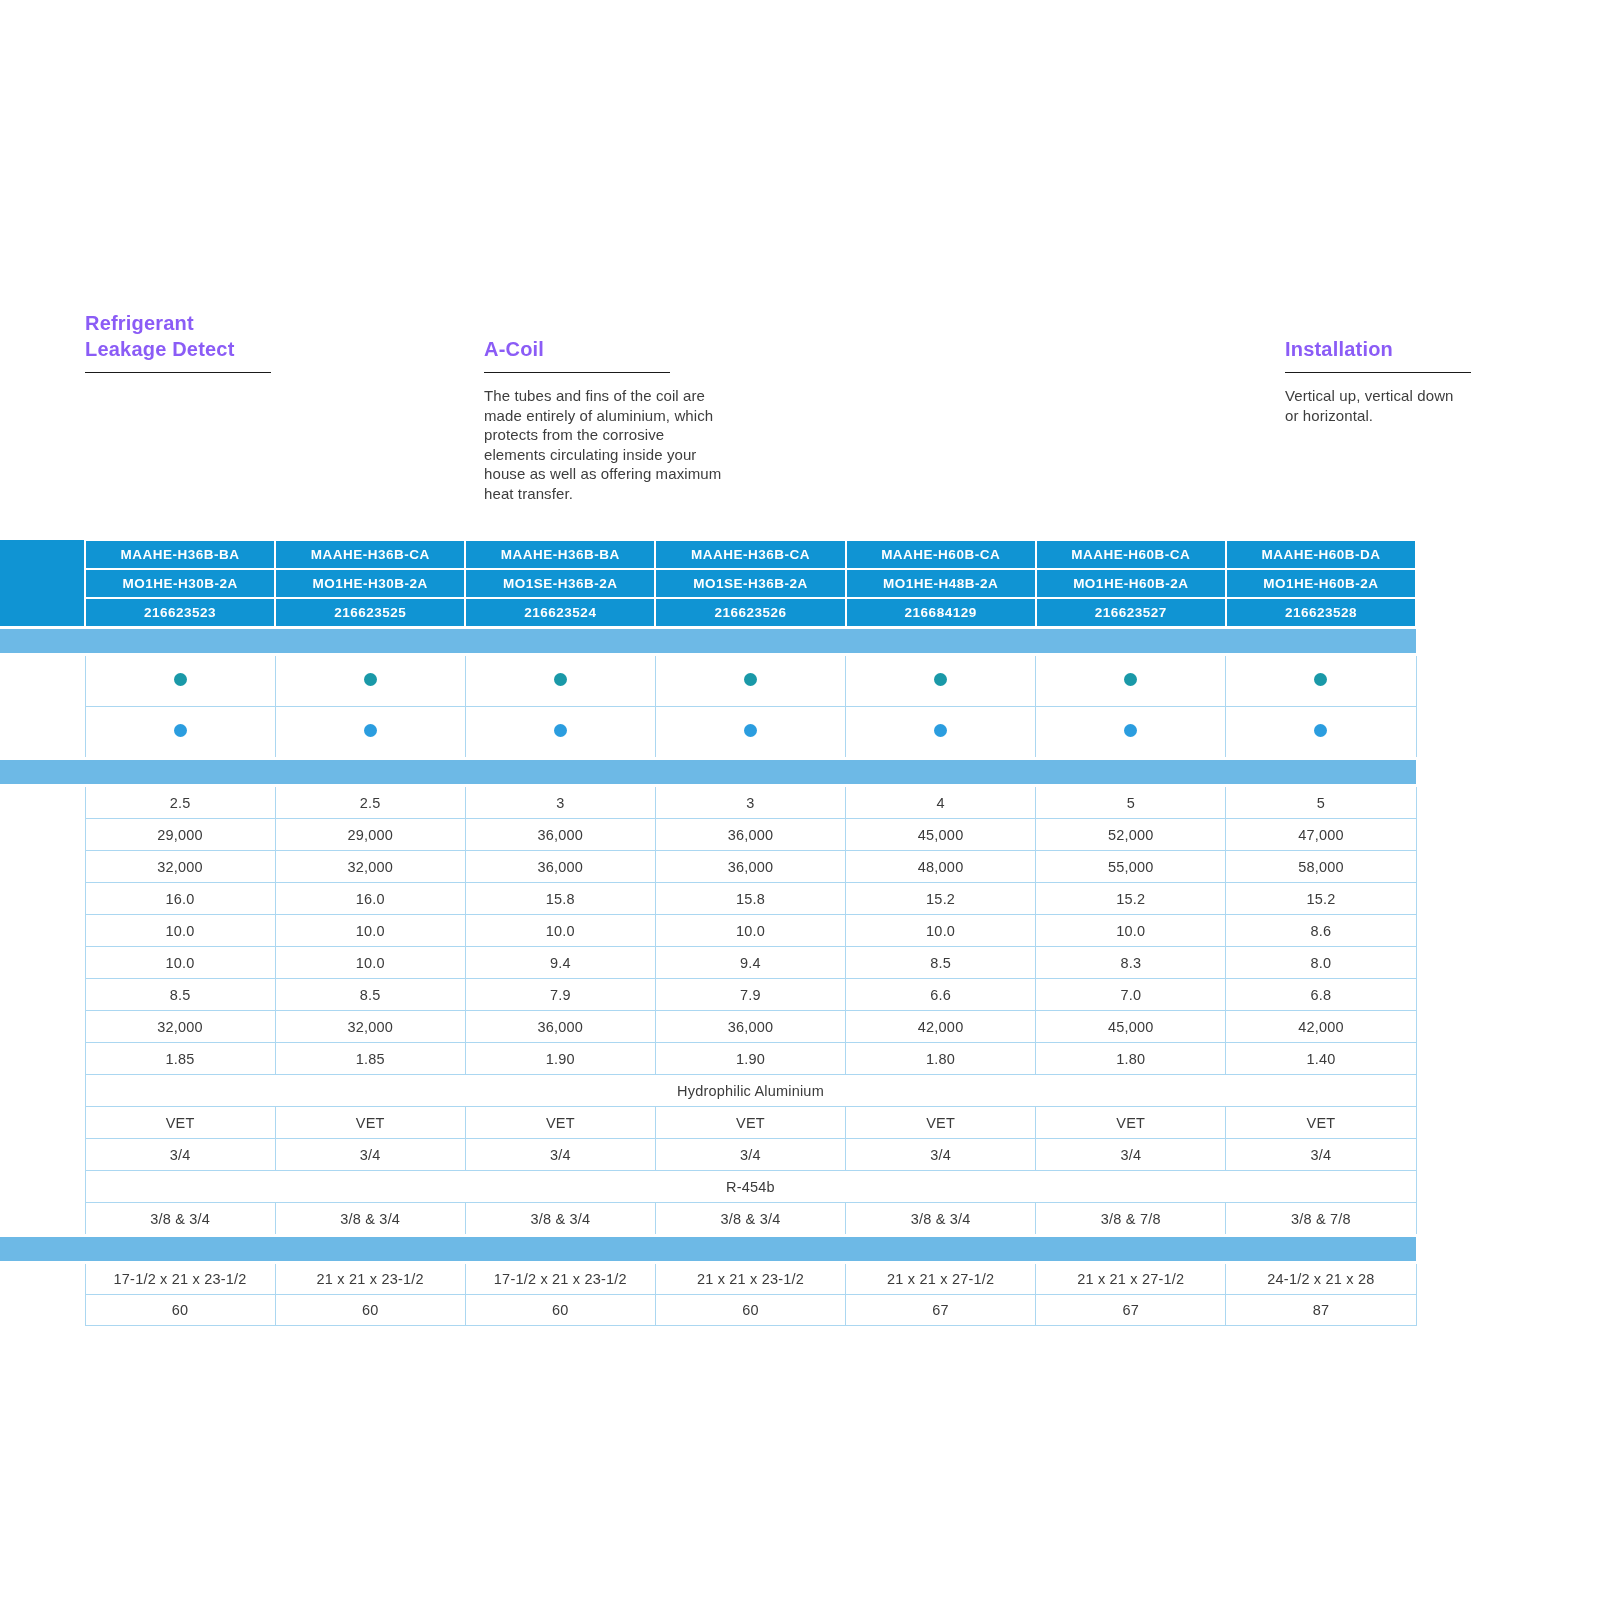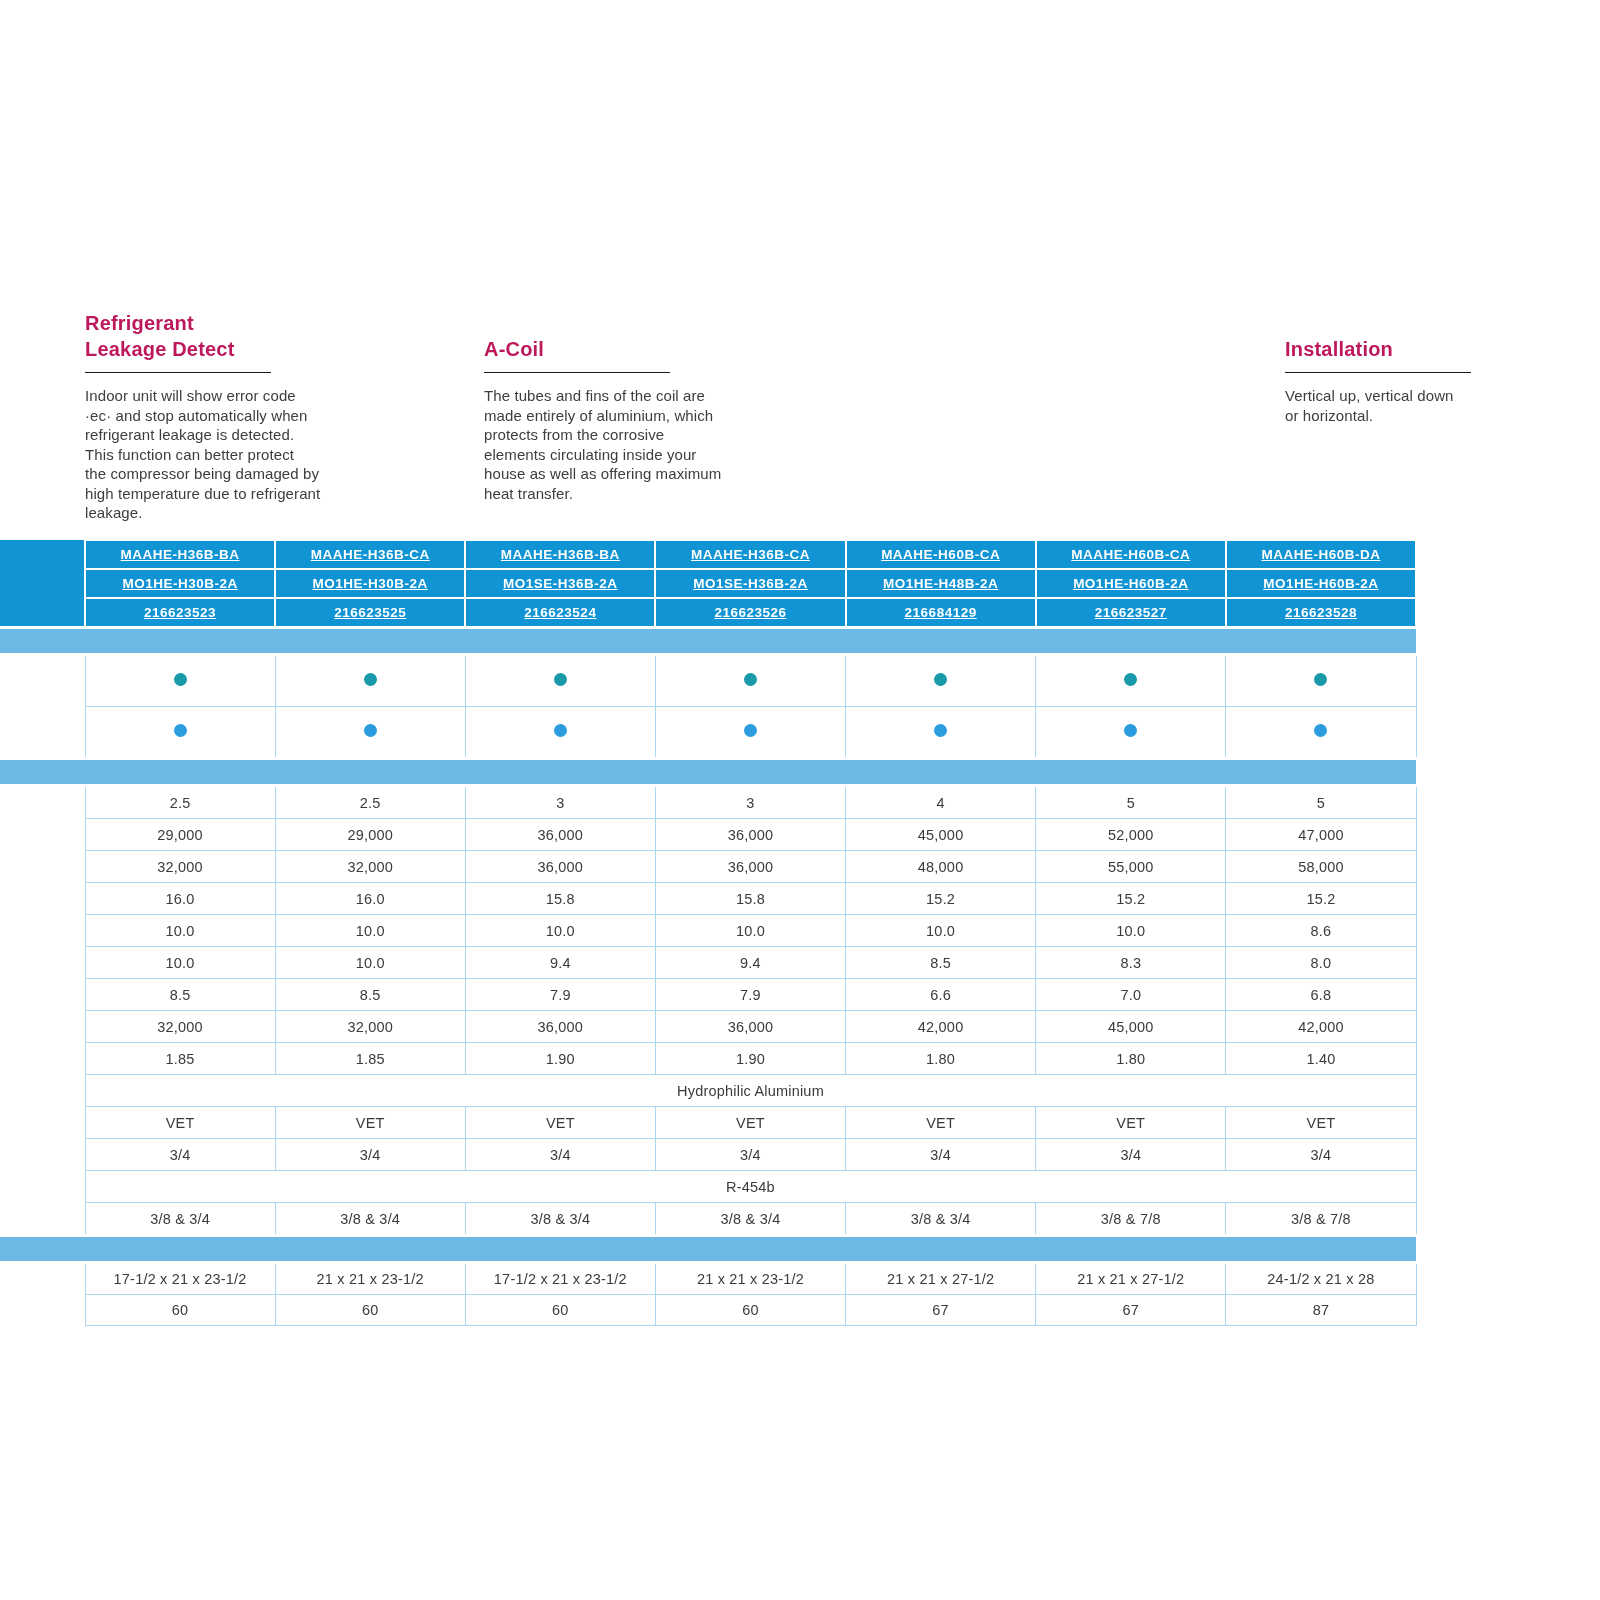--- a/index.html
+++ b/index.html
@@ -6,41 +6,40 @@
   .page {
     position:relative; width:1600px; height:1600px;
     background:#ffffff; overflow:hidden;
     font-family:"Liberation Sans", sans-serif;
   }
 
   
   .feature { position:absolute; top:310px; width:350px; }
   .feature .f-title {
     margin:0; font-size:20px; line-height:26px; font-weight:700;
-    color:#be185d; letter-spacing:0.2px; min-height:52px;
+    color:#8b5cf6; letter-spacing:0.2px; min-height:52px;
     display:flex; align-items:flex-end; white-space:pre-line;
   }
   .feature .f-rule { width:186px; border:0; border-top:1.6px solid #1a1a1a; margin:10px 0 0 0; }
   .feature .f-body {
     margin:13px 0 0 0; font-size:15px; line-height:19.5px;
     color:#3d3d3d; letter-spacing:0.1px; white-space:pre-line;
   }
 
   
   table.spec {
     position:absolute; top:539px; left:0; width:1417px;
     border-collapse:collapse; table-layout:fixed;
   }
   table.spec td { text-align:center; vertical-align:middle; padding:0; }
 
   td.hdr {
     background:var(--hdr-blue); color:#ffffff; font-weight:700;
     font-size:13.5px; letter-spacing:0.5px; height:27px;
     border:2px solid #ffffff;
-    text-decoration:underline;
   }
   td.hdr-label {
     background:var(--hdr-blue); border:0; border-right:2px solid #ffffff;
   }
   td.band {
     background:var(--band-blue); height:24px;
     border-top:3px solid #ffffff; border-bottom:3px solid #ffffff;
   }
   td.blank { border:0; background:#ffffff; }
   td.dotcell { border:1px solid var(--grid); height:50px; background:#fff; }
@@ -53,27 +52,20 @@
 </style>
 </head>
 <body>
 
 <div class="page" style="--hdr-blue: #1094d3; --band-blue: #6db9e6; --grid: #abd7f1;">
 
   <section class="feature" style="left:85px">
     <h3 class="f-title">Refrigerant
 Leakage Detect</h3>
     <hr class="f-rule">
-    <p class="f-body">Indoor unit will show error code
-·ec· and stop automatically when
-refrigerant leakage is detected.
-This function can better protect
-the compressor being damaged by
-high temperature due to refrigerant
-leakage.</p>
   </section>
 
   <section class="feature" style="left:484px">
     <h3 class="f-title">A-Coil</h3>
     <hr class="f-rule">
     <p class="f-body">The tubes and fins of the coil are
 made entirely of aluminium, which
 protects from the corrosive
 elements circulating inside your
 house as well as offering maximum

